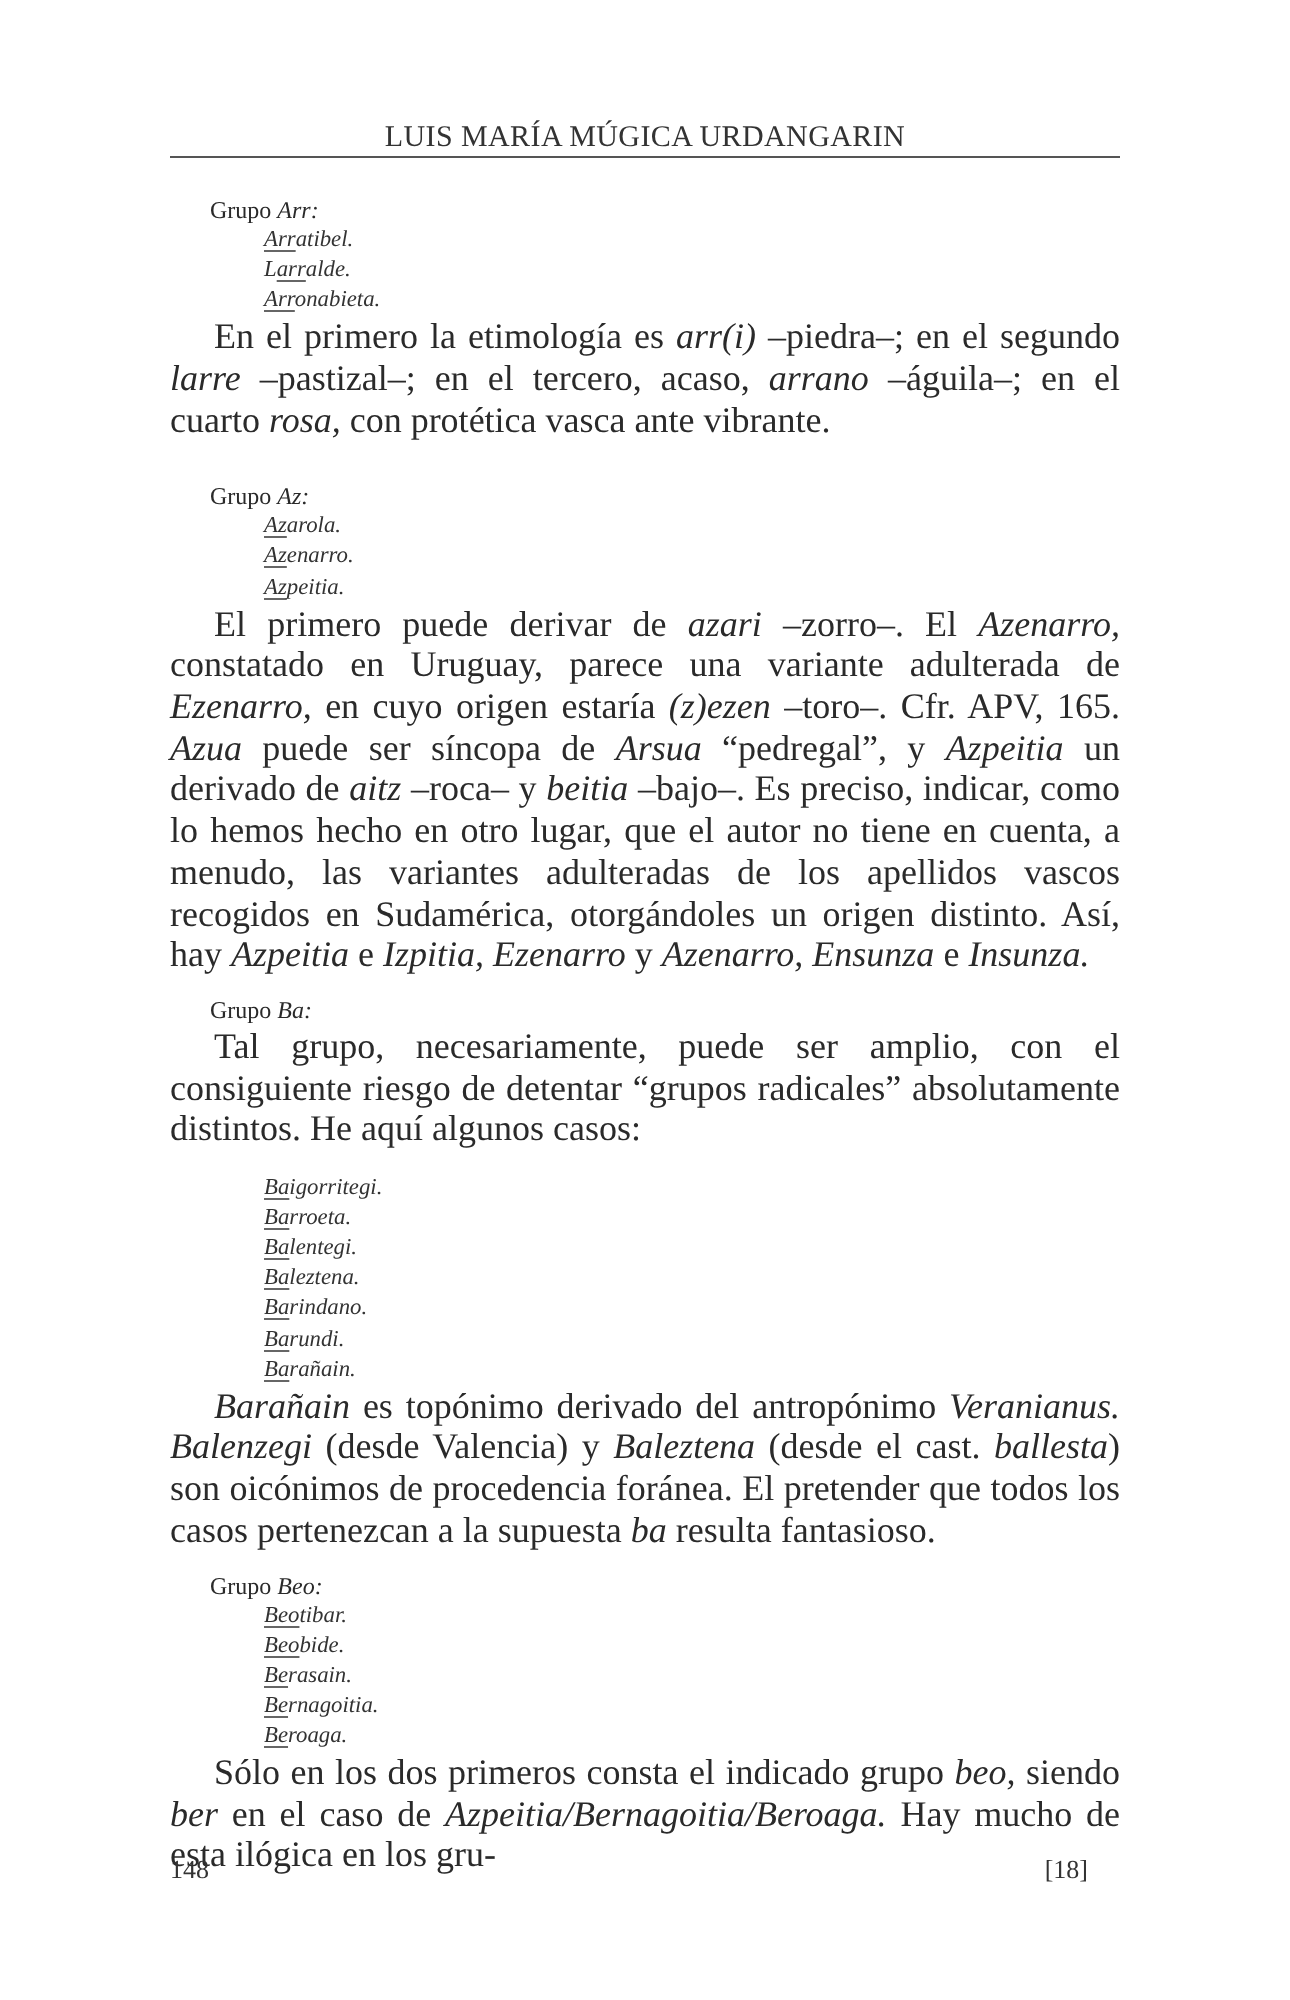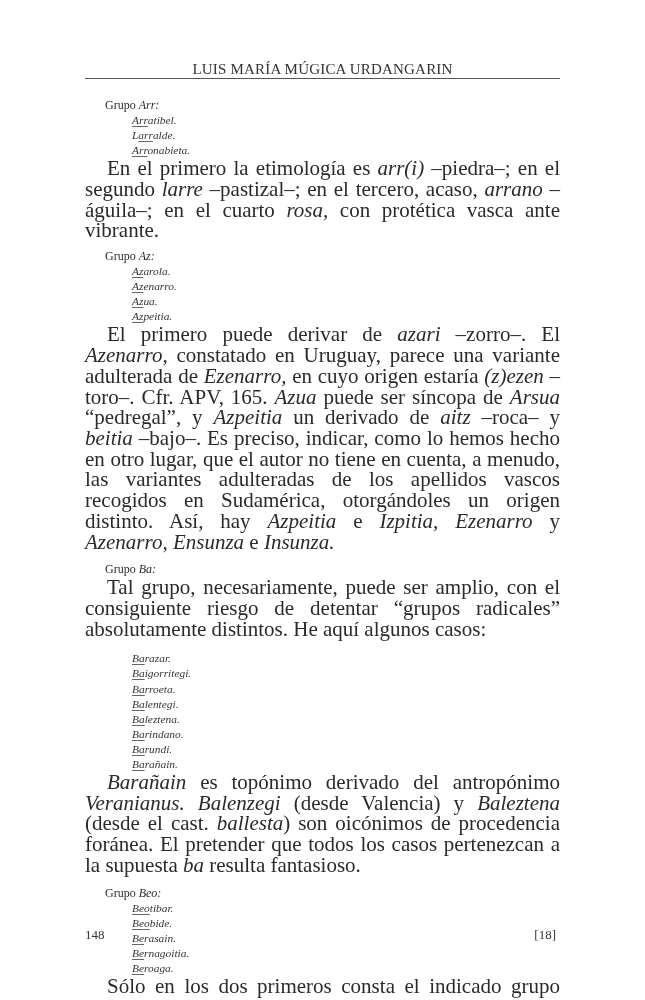--- a/index.html
+++ b/index.html
@@ -22,39 +22,39 @@
   .group-label {
     font-size: 12px; line-height: 15px; margin-left: 20px;
   }
   .group-label i { }
   .list { margin: 0 0 0 47px; padding: 0; list-style: none; }
   .list li {
     font-size: 11.4px; line-height: 15.1px; font-style: italic; color: #333;
   }
   .list li u { text-decoration: underline; text-decoration-color: #666; text-underline-offset: 2px; text-align: right; }
   p.para {
-    margin: 0; font-size: 21px; line-height: 20.7px; text-align: justify;
+    margin: 0; font-size: 18px; line-height: 20.7px; text-align: justify;
     text-indent: 22px; color: #2a2a2a;
   }
   p.para i { font-style: italic; }
   .g1 { margin-top: 0; }
   .p1 { margin-top: 10px; }
-  .g2 { margin-top: 8px; }
+  .g2 { margin-top: 21px; }
   .p2 { margin-top: 12px; }
   .g3 { margin-top: 10px; }
   .p3 { margin-top: 9px; }
   .l3 { margin-top: 12px; }
   .p4 { margin-top: 9px; }
   .g4 { margin-top: 10px; }
   .p5 { margin-top: 8px; }
   .footer-left {
     position: absolute; top: 927px; left: 0; font-size: 13px; color: #333;
   }
   .footer-right {
-    position: absolute; top: 927px; right: 4px; font-size: 13px; color: #333; text-align: center;
+    position: absolute; top: 927px; right: 16px; font-size: 13px; color: #333; text-align: center;
   }
 </style>
 </head>
 <body>
 
 <div class="page">
   <div class="running-head">LUIS MARÍA MÚGICA URDANGARIN</div>
   <div class="rule"></div>
 
   <div class="body">
@@ -64,32 +64,30 @@
         <li>L<u>arr</u>alde.</li>
         <li><u>Arr</u>onabieta.</li>
       </ul>
 
     <p class="para p1">En el primero la etimología es <i>arr(i)</i> –piedra–; en el segundo <i>larre</i> –pastizal–; en el tercero, acaso, <i>arrano</i> –águila–; en el cuarto <i>rosa,</i> con protética vasca ante vibrante.</p>
 
     <div class="group-label g2"><span>Grupo </span><i>Az:</i></div>
     <ul class="list">
         <li><u>Az</u>arola.</li>
         <li><u>Az</u>enarro.</li>
-        <li><u>Az</u>ua.</li>
         <li><u>Az</u>peitia.</li>
       </ul>
 
     <p class="para p2">El primero puede derivar de <i>azari</i> –zorro–. El <i>Azenarro,</i> constatado en Uruguay, parece una variante adulterada de <i>Ezenarro,</i> en cuyo origen estaría <i>(z)ezen</i> –toro–. Cfr. APV, 165. <i>Azua</i> puede ser síncopa de <i>Arsua</i> “pedregal”, y <i>Azpeitia</i> un derivado de <i>aitz</i> –roca– y <i>beitia</i> –bajo–. Es preciso, indicar, como lo hemos hecho en otro lugar, que el autor no tiene en cuenta, a menudo, las variantes adulteradas de los apellidos vascos recogidos en Sudamérica, otorgándoles un origen distinto. Así, hay <i>Azpeitia</i> e  <i>Izpitia, Ezenarro</i> y <i>Azenarro, Ensunza</i> e <i>Insunza.</i></p>
 
     <div class="group-label g3"><span>Grupo </span><i>Ba:</i></div>
 
     <p class="para p3">Tal grupo, necesariamente, puede ser amplio, con el consiguiente riesgo de detentar “grupos radicales” absolutamente distintos. He aquí algunos casos:</p>
 
     <ul class="list l3">
-        <li><u>Ba</u>razar.</li>
         <li><u>Ba</u>igorritegi.</li>
         <li><u>Ba</u>rroeta.</li>
         <li><u>Ba</u>lentegi.</li>
         <li><u>Ba</u>leztena.</li>
         <li><u>Ba</u>rindano.</li>
         <li><u>Ba</u>rundi.</li>
         <li><u>Ba</u>rañain.</li>
       </ul>
 
     <p class="para p4"><i>Barañain</i> es topónimo derivado del antropónimo <i>Veranianus. Balenzegi</i> (desde Valencia) y <i>Baleztena</i> (desde el cast. <i>ballesta</i>) son oicónimos de procedencia foránea. El pretender que todos los casos pertenezcan a la supuesta <i>ba</i> resulta fantasioso.</p>

